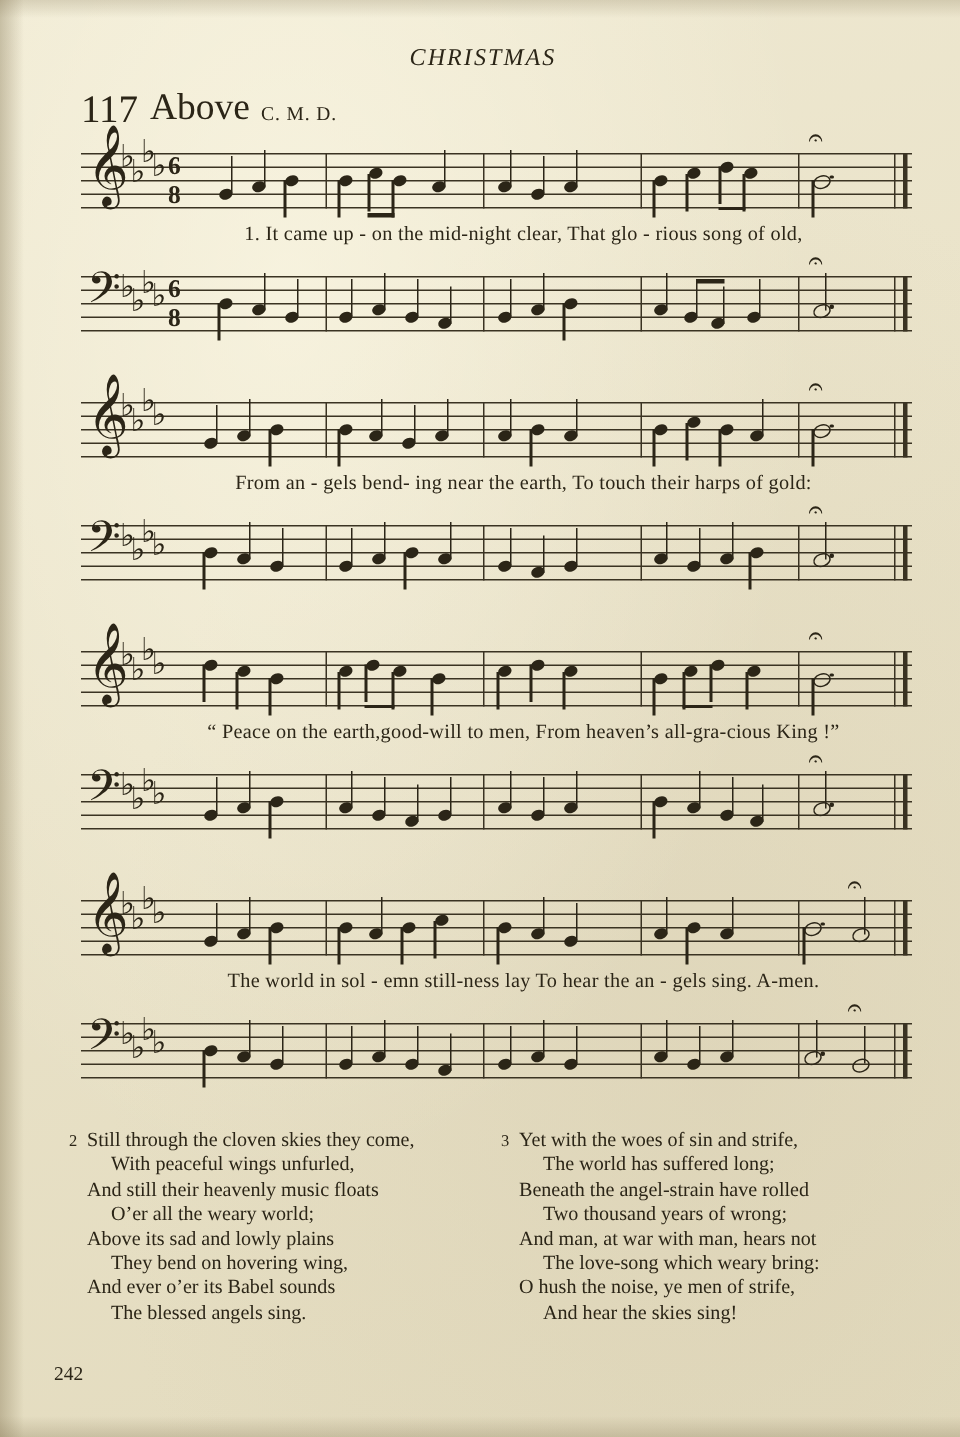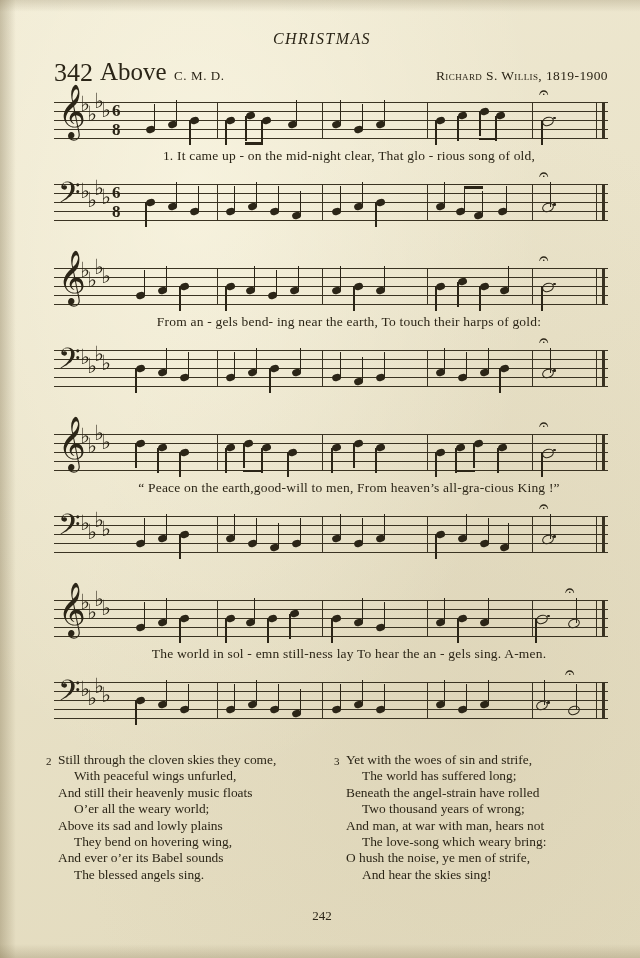--- a/index.html
+++ b/index.html
@@ -212,41 +212,40 @@
   }
   .verse-body { margin-left: 12px; }
   .verse-body div { white-space: nowrap; }
   .ind1 { padding-left: 16px; }
   .ind2 { padding-left: 0px; }
 
   .folio {
     position: absolute;
     left: 0; width: 572px;
     top: 908px;
-    text-align: center;
+    text-align: left;
     font-size: 13px;
   }
 </style>
 </head>
 <body>
 
 <div class="page">
   <div class="edge-left"></div>
   <div class="edge-top"></div>
   <div class="edge-bottom"></div>
 
   <div class="content">
 
     <div class="running-head">Christmas</div>
 
     <div class="title-row">
-      <span class="hymn-number">342</span>
+      <span class="hymn-number">117</span>
       <span class="hymn-title">Above</span>
       <span class="meter">C. M. D.</span>
-      <span class="composer">Richard S. Willis, 1819-1900</span>
     </div>
 
     <div class="system" id="sys1" style="top:96px;">
       <div class="staff" id="s1t">
         <div class="line"></div>
           <div class="line"></div>
           <div class="line"></div>
           <div class="line"></div>
           <div class="line"></div>
         <span class="clef treble">𝄞</span>

